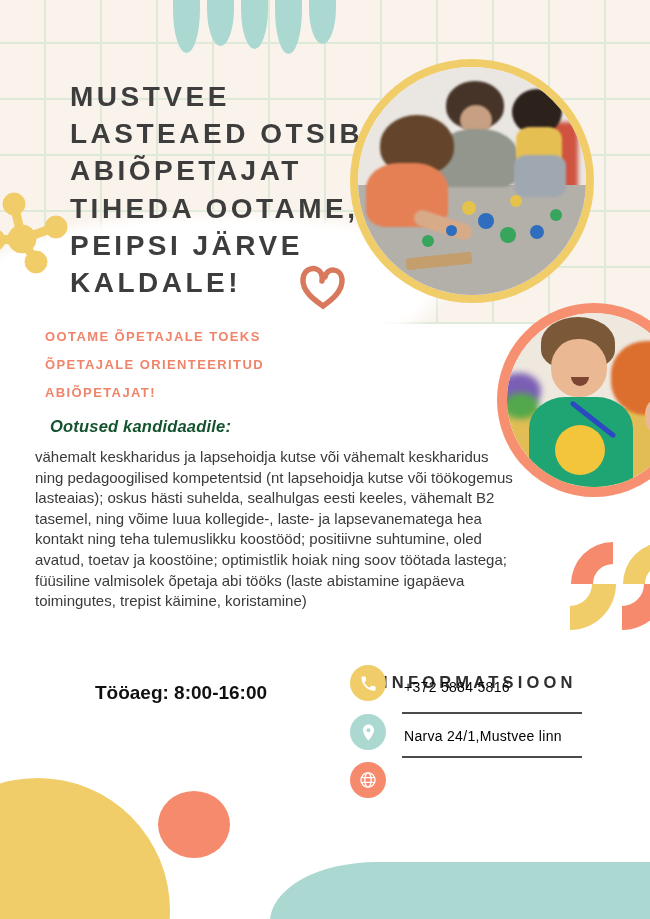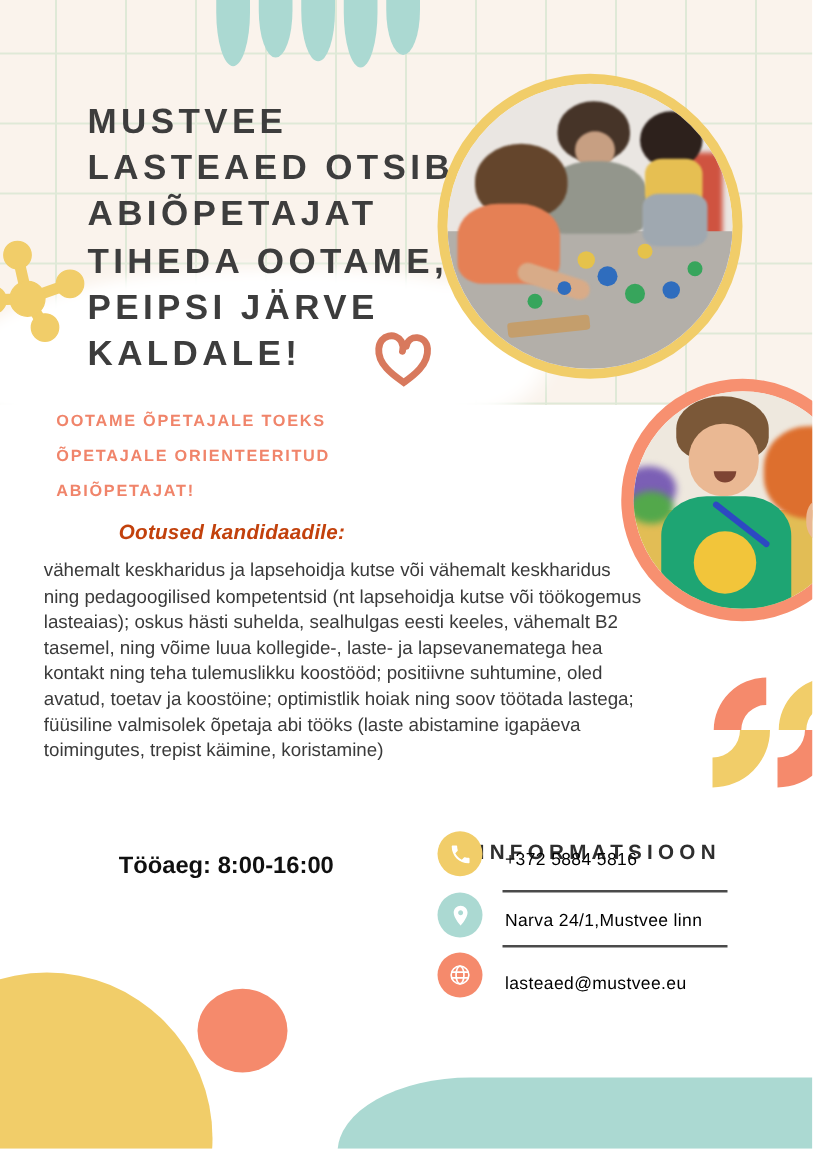--- a/index.html
+++ b/index.html
@@ -65,21 +65,21 @@
   .p2-sun { left:48px; top:112px; width:50px; height:50px; background:#f2c53a; border-radius:50%; }
   .p2-pen { left:58px; top:104px; width:56px; height:5px; background:#2d49c2; transform:rotate(38deg); border-radius:3px; }
   .p2-hand { left:138px; top:86px; width:26px; height:34px; background:#eab893; border-radius:45%; }
   
   .subtitle { position:absolute; left:45px; top:323px; }
   .subtitle span {
     display:block; font-size:13px; font-weight:bold; letter-spacing:1.4px;
     line-height:28px; color:var(--coral-text,#f0846a);
   }
   
-  .expect-label { position:absolute; left:50px; top:417px; font-size:16.5px; font-weight:bold; font-style:italic; color:#c2410c; letter-spacing:0.2px;margin-left:45px; }
+  .expect-label { position:absolute; left:50px; top:417px; font-size:16.5px; font-weight:bold; font-style:italic; color:#14532d; letter-spacing:0.2px; }
   .body-text { position:absolute; left:35px; top:447px; width:482px; font-size:15px; line-height:20.6px; color:#3a3a3a; }
   
   .schedule { position:absolute; left:25px; top:680px; width:312px; text-align:center; }
   .schedule div { font-size:19px; font-weight:bold; line-height:26px; color:#101010; }
   
   .info-heading { position:absolute; left:383px; top:636px; font-size:16.5px; font-weight:bold; letter-spacing:4.2px; color:#2e2e2e;margin-top:37px; }
   .icon-circle { position:absolute; width:36px; height:36px; border-radius:50%; display:flex; align-items:center; justify-content:center; }
   .ic-phone { left:350px; top:665px; background:var(--yellow,#f1cd69); }
   .ic-loc { left:350px; top:714px; background:var(--teal,#abd9d2); }
   .ic-globe { left:350px; top:762px; background:var(--coral,#f58a6c); }
@@ -216,21 +216,20 @@
 
   <div class="icon-circle ic-globe">
     <svg width="20" height="20" viewBox="0 0 24 24">
       <g fill="none" stroke="#ffffff" stroke-width="1.6">
         <circle cx="12" cy="12" r="8.5"></circle>
         <ellipse cx="12" cy="12" rx="3.8" ry="8.5"></ellipse>
         <path d="M4 9.2 H20 M4 14.8 H20"></path>
       </g>
     </svg>
   </div>
-  <div class="contact-text ct-globe">lasteaed@mustvee.eu</div>
 
   <div class="schedule">
     <div>Tööaeg: 8:00-16:00</div>
   </div>
 
   <div class="circle-yellow-bl"></div>
   <div class="circle-coral-b"></div>
   <div class="teal-corner-br"></div>
 
 </div>

